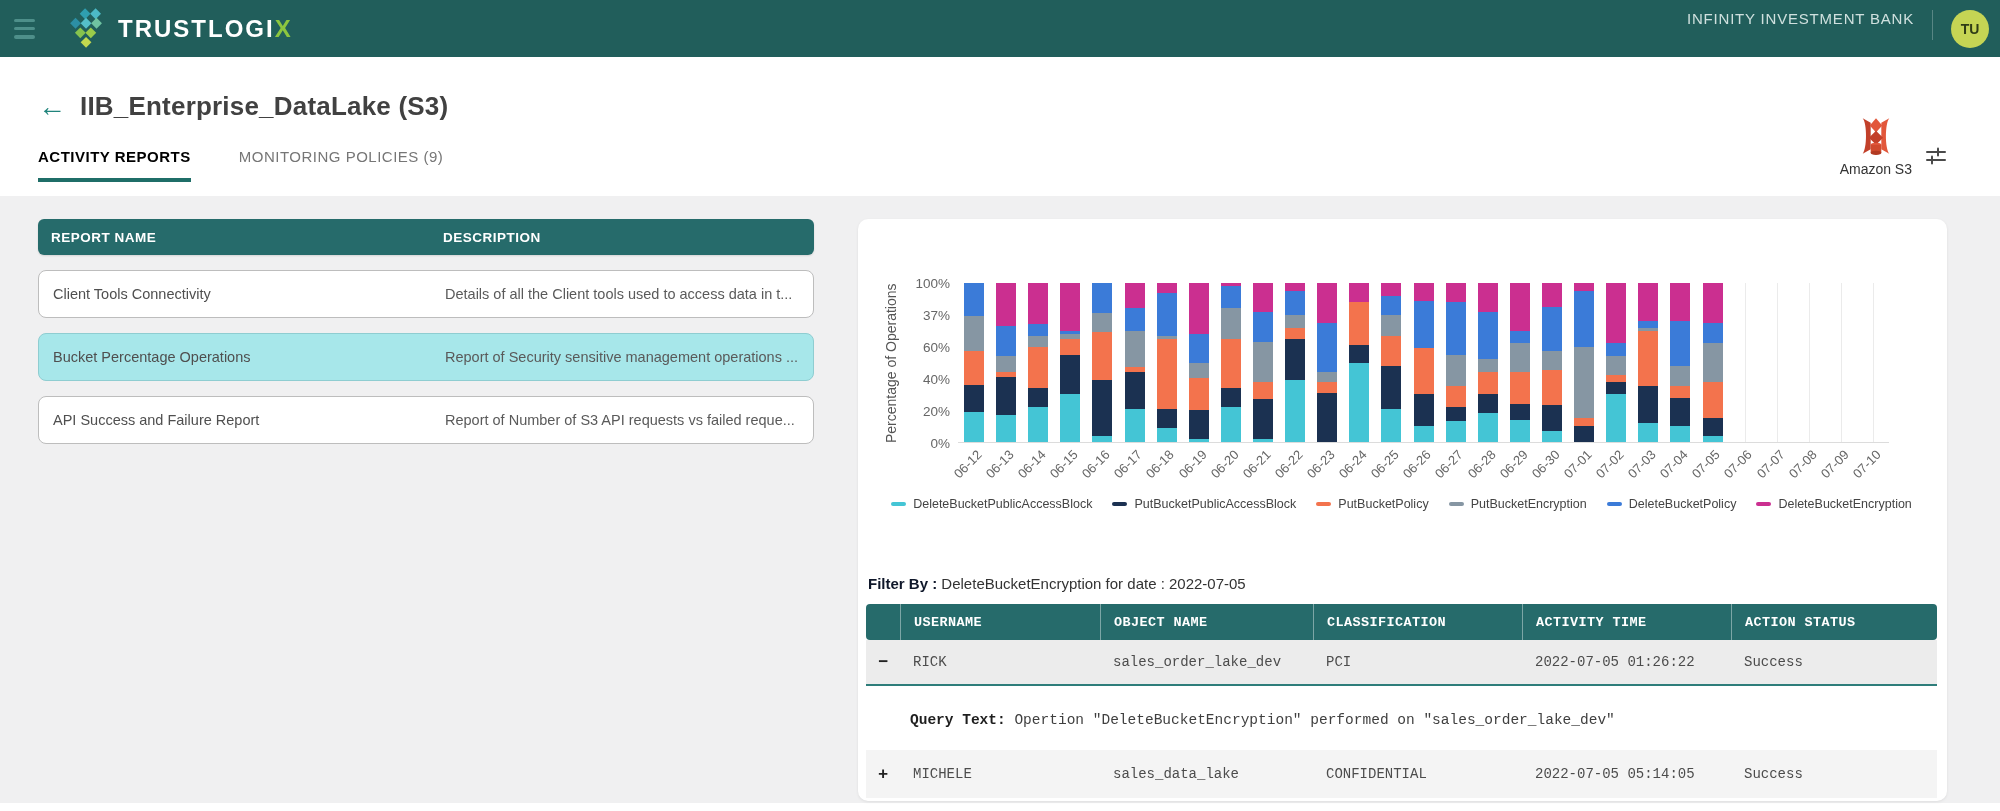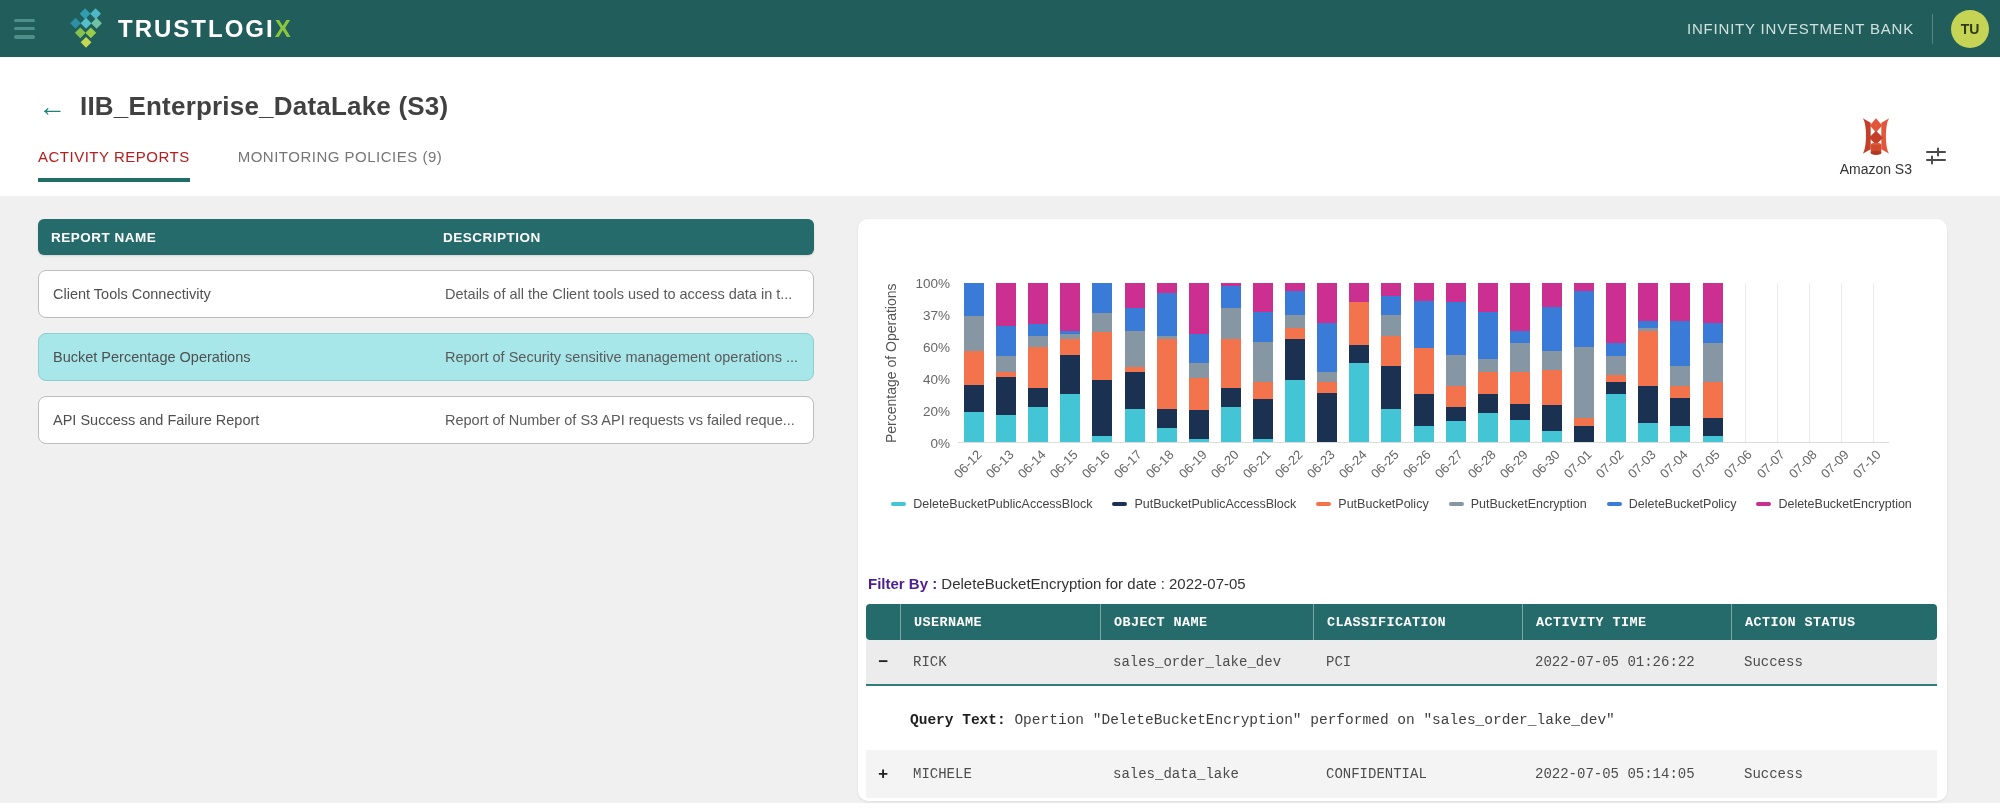--- a/index.html
+++ b/index.html
@@ -6,37 +6,37 @@
   html,body { width:2000px; height:811px; overflow:hidden; background:#fff;
               font-family:"Liberation Sans", sans-serif; }
 
   
   .appbar { height:57px; background:#215E5B; display:flex; align-items:center; padding:0 11px 0 14px; }
   .hamburger { width:26px; height:20px; display:flex; flex-direction:column; justify-content:space-between; cursor:pointer; margin-right:26px; }
   .hamburger span { display:block; width:21px; height:3.2px; background:#4E8F8A; border-radius:2px; }
   .brand { display:flex; align-items:center; gap:10px; }
   .brand-text { color:#FFFFFF; font-size:24px; font-weight:bold; letter-spacing:2px; }
   .brand-text .accent { color:#8CC63F; }
-  .appbar-right { margin-left:auto; display:flex; align-items:center; }
+  .appbar-right { margin-left:auto; display:flex; align-items:flex-start; }
   .tenant { color:#CFE0DE; font-size:15px; letter-spacing:0.8px; font-weight:500; }
   .appbar-divider { width:1px; height:30px; background:rgba(255,255,255,0.25); margin:0 18px; }
   .avatar { width:38px; height:38px; border-radius:50%; background:#C5D454; color:#2F3B16;
             display:flex; align-items:center; justify-content:center; font-size:14px; font-weight:bold; cursor:pointer; }
 
   
   .title-row { padding:34px 0 0 38px; display:flex; align-items:center; gap:14px; position:relative; }
   .back-arrow { color:#20847C; font-size:28px; line-height:28px; cursor:pointer; font-weight:bold; }
   .page-title { font-size:26px; font-weight:bold; color:#414141; letter-spacing:0.2px; }
   .datasource { position:absolute; top:56px; right:88px; display:flex; flex-direction:column; align-items:center; }
   .datasource-caption { font-size:14px; color:#333; margin-top:2px; }
 
   
   .tab-bar { margin-top:26px; padding-left:38px; display:flex; gap:48px; position:relative; }
   .tab { font-size:15px; letter-spacing:0.5px; padding-bottom:13px; cursor:pointer; color:#767676; border-bottom:4px solid transparent; }
-  .tab.active { color:#b91c1c; font-weight:normal; border-bottom-color:#1F6E68; }
+  .tab.active { color:#000000; font-weight:bold; border-bottom-color:#1F6E68; }
   .tune-btn { position:absolute; right:52px; top:-4px; cursor:pointer; }
 
   
   .content { margin-top:14px; background:#F0F0F1; height:607px; display:flex; padding:23px 53px 0 38px; gap:44px; }
 
   
   .reports-panel { width:776px; flex:none; }
   .reports-header { height:36px; background:#266B6B; border-radius:6px; display:grid;
                     grid-template-columns:392px 1fr; align-items:center; padding-left:13px;
                     color:#fff; font-size:13.5px; font-weight:bold; letter-spacing:0.5px; margin-bottom:15px;
@@ -66,21 +66,21 @@
           font-size:13px; color:#666; white-space:nowrap; }
 
   
   .legend { display:flex; justify-content:center; align-items:center; gap:20px; margin-top:54px; }
   .legend-item { display:flex; align-items:center; gap:7px; cursor:pointer; }
   .legend-dash { width:15px; height:3.5px; border-radius:2px; }
   .legend-label { font-size:12.5px; color:#444; }
 
   
   .filter-line { margin:64px 0 12px 2px; font-size:15px; color:#333; }
-  .filter-line .flabel { font-weight:bold; color:#4c1d95; }
+  .filter-line .flabel { font-weight:bold; color:#0f172a; }
 
   
   .atable { width:100%;font-family:Liberation Mono, monospace; }
   .atable-header { display:grid; grid-template-columns:34px 200px 213px 209px 209px 1fr; background:#266B6B;
                    border-radius:4px; height:36px; align-items:center; color:#fff; font-size:13.5px;
                    font-weight:bold; letter-spacing:0.4px; }
   .atable-header .th { padding-left:13px; height:100%; display:flex; align-items:center; }
   .atable-header .th + .th { border-left:1px solid rgba(255,255,255,0.4); }
   .arow { display:grid; grid-template-columns:34px 200px 213px 209px 209px 1fr; align-items:center;
           font-size:14px; color:#4C4C4C; cursor:pointer; }

